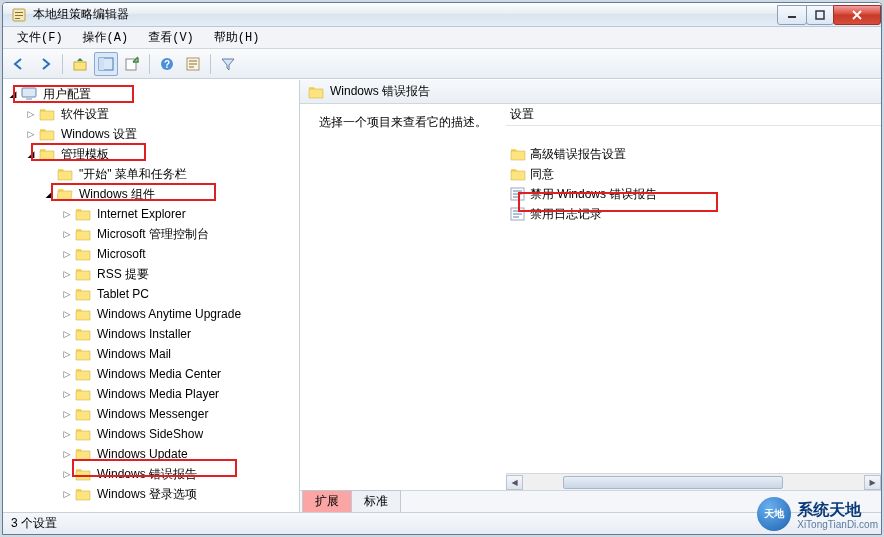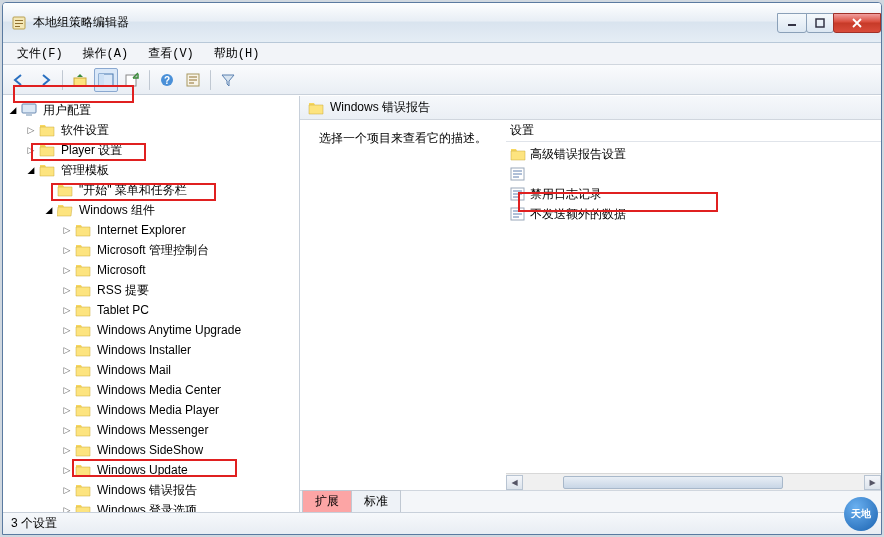--- a/index.html
+++ b/index.html
@@ -1,20 +1,20 @@
 <!DOCTYPE html>
 <html><head>
 <meta charset="utf-8">
 <style>
 * { box-sizing: border-box; margin: 0; padding: 0; }
 body { font-family: "Microsoft YaHei", "Segoe UI", sans-serif; font-size: 12px; background: #d0d8e0; width: 884px; height: 537px; overflow: hidden; position: relative; }
 
 .window { position: absolute; top: 2px; left: 2px; right: 2px; bottom: 2px; background: #fff; border: 1px solid #5a7aa0; border-radius: 4px 4px 0 0; overflow: hidden; display: flex; flex-direction: column; }
 
-.titlebar { height: 40px; background: linear-gradient(#fdfefe,#e8eef5 45%,#d9e4ef 50%,#e5edf5); display: flex; align-items: center; padding: 0 0 0 8px; border-bottom: 1px solid #b8c8d8; }
+.titlebar { height: 24px; background: linear-gradient(#fdfefe,#e8eef5 45%,#d9e4ef 50%,#e5edf5); display: flex; align-items: center; padding: 0 0 0 8px; border-bottom: 1px solid #b8c8d8; }
 .titlebar .ticon { width: 16px; height: 16px; margin-right: 6px; }
 .titlebar .title { flex: 1; color: #000; font-size: 12px; }
 .wbtns { display: flex; gap: 0; }
 .wbtn { width: 30px; height: 20px; border: 1px solid #8aa0b8; border-radius: 0 0 3px 3px; margin-left: -1px; background: linear-gradient(#f5f9fc,#dce7f2); display: flex; align-items: center; justify-content: center; font-size: 10px; color: #334; cursor: default; }
 .wbtn.max { width: 28px; }
 .wbtn.close { width: 48px; background: linear-gradient(#f1a0a0,#d94b3a 45%,#c63a28 50%,#d94b3a); border-color: #a03028; color: #fff; }
 
 .menubar { height: 22px; background: #f2f4f8; display: flex; align-items: center; padding: 0 4px; border-bottom: 1px solid #d0d6de; }
 .menuitem { padding: 2px 10px; cursor: default; font-family: Liberation Mono, monospace; }
 
@@ -38,21 +38,21 @@
 .hr1 { left: 13px; top: 85px; width: 121px; height: 18px; }
 .hr2 { left: 31px; top: 143px; width: 115px; height: 18px; }
 .hr3 { left: 51px; top: 183px; width: 165px; height: 18px; }
 .hr4 { left: 72px; top: 459px; width: 165px; height: 18px; }
 .hr5 { left: 518px; top: 192px; width: 200px; height: 20px; }
 
 .rightpane { flex: 1; display: flex; flex-direction: column; background: #fff; }
 .rheader { height: 24px; background: linear-gradient(#f6f8fb,#eaeff5); border-bottom: 1px solid #d0d6de; display: flex; align-items: center; padding: 0 8px; gap: 6px; }
 .rbody { flex: 1; display: flex; overflow: hidden; margin-left: 11px; }
 .rleft { width: 195px; padding: 10px 8px; color: #000; }
-.rright { flex: 1; display: flex; flex-direction: column; }
+.rright { flex: 1; display: flex; flex-direction: column; gap: 16px; }
 .rcolhdr { height: 22px; border-bottom: 1px solid #e0e4ea; display: flex; align-items: center; padding: 0 4px; color: #000; }
 .ritems { flex: 1; overflow: auto; padding: 2px 0; }
 .ritem { height: 20px; display: flex; align-items: center; padding: 0 4px; gap: 4px; cursor: default; }
 .sicon { width: 16px; height: 14px; flex-shrink: 0; }
 
 .scrollh { height: 17px; background: #f0f0f0; border-top: 1px solid #d8d8d8; display: flex; align-items: center; }
 .scrollh .track { flex: 1; position: relative; height: 15px; }
 .scrollh .thumb { position: absolute; left: 40px; width: 220px; height: 13px; top: 1px; background: linear-gradient(#e8eef5,#c8d6e6); border: 1px solid #a8b8ca; border-radius: 2px; }
 .scrollh .sbtn { width: 17px; height: 15px; background: linear-gradient(#f4f6fa,#dde4ec); border: 1px solid #b8c4d2; display: flex; align-items: center; justify-content: center; font-size: 8px; color: #556; }
 
@@ -188,21 +188,21 @@
               <span class="tlabel">软件设置</span>
             </div>
               </li>
             <li>
                 <div class="treerow">
               <span class="arrow">▷</span>
               <svg class="ficon folder" viewBox="0 0 16 14">
                     <path class="tab" d="M1 2 L6 2 L7 4 L1 4 Z"></path>
                     <path class="body" d="M1 4 L15 4 L15 13 L1 13 Z"></path>
                   </svg>
-              <span class="tlabel">Player 设置</span>
+              <span class="tlabel">Windows 设置</span>
             </div>
               </li>
             <li>
               <div class="treerow">
                 <span class="arrow open">◢</span>
                 <svg class="ficon folder" viewBox="0 0 16 14">
                     <path class="tab" d="M1 2 L6 2 L7 4 L1 4 Z"></path>
                     <path class="body" d="M1 4 L15 4 L15 13 L1 13 Z"></path>
                   </svg>
                 <span class="tlabel">管理模板</span>
@@ -403,45 +403,44 @@
           <div class="rcolhdr">设置</div>
           <div class="ritems" id="setting-list">
               <div class="ritem">
                 <svg class="sicon folder" viewBox="0 0 16 14">
                   <path d="M1 2 L6 2 L7 4 L1 4 Z" fill="#f8d860"></path>
                   <path d="M1 4 L15 4 L15 13 L1 13 Z" fill="#fde47f" stroke="#caa83a" stroke-width=".5"></path>
                 </svg>
                 <span>高级错误报告设置</span>
               </div>
               <div class="ritem">
+                <svg class="sicon folder" viewBox="0 0 16 14">
+                  <path d="M1 2 L6 2 L7 4 L1 4 Z" fill="#f8d860"></path>
+                  <path d="M1 4 L15 4 L15 13 L1 13 Z" fill="#fde47f" stroke="#caa83a" stroke-width=".5"></path>
+                </svg>
+                <span>同意</span>
+              </div>
+              <div class="ritem">
                 <svg class="sicon" viewBox="0 0 16 14">
                   <rect x="1" y="1" width="13" height="12" fill="#fff" stroke="#9aa8ba"></rect>
                   <line x1="3" y1="4" x2="12" y2="4" stroke="#6080b0"></line>
                   <line x1="3" y1="7" x2="12" y2="7" stroke="#6080b0"></line>
                   <line x1="3" y1="10" x2="9" y2="10" stroke="#6080b0"></line>
                 </svg>
+                <span>禁用 Windows 错误报告</span>
               </div>
               <div class="ritem">
                 <svg class="sicon" viewBox="0 0 16 14">
                   <rect x="1" y="1" width="13" height="12" fill="#fff" stroke="#9aa8ba"></rect>
                   <line x1="3" y1="4" x2="12" y2="4" stroke="#6080b0"></line>
                   <line x1="3" y1="7" x2="12" y2="7" stroke="#6080b0"></line>
                   <line x1="3" y1="10" x2="9" y2="10" stroke="#6080b0"></line>
                 </svg>
                 <span>禁用日志记录</span>
               </div>
-              <div class="ritem">
-                <svg class="sicon" viewBox="0 0 16 14">
-                  <rect x="1" y="1" width="13" height="12" fill="#fff" stroke="#9aa8ba"></rect>
-                  <line x1="3" y1="4" x2="12" y2="4" stroke="#6080b0"></line>
-                  <line x1="3" y1="7" x2="12" y2="7" stroke="#6080b0"></line>
-                  <line x1="3" y1="10" x2="9" y2="10" stroke="#6080b0"></line>
-                </svg>
-                <span>不发送额外的数据</span>
-              </div>
             </div>
           <div class="scrollh">
             <div class="sbtn">◀</div>
             <div class="track">
                 <div class="thumb"></div>
               </div>
             <div class="sbtn">▶</div>
           </div>
         </div>
       </div>
@@ -460,13 +459,17 @@
 </div>
 
 <div class="highlight-red hr1"></div>
 <div class="highlight-red hr2"></div>
 <div class="highlight-red hr3"></div>
 <div class="highlight-red hr4"></div>
 <div class="highlight-red hr5"></div>
 
 <div class="watermark">
   <div class="logo">天地</div>
+  <div class="wmtext">
+    <div class="big">系统天地</div>
+    <div class="small">XiTongTianDi.com</div>
+  </div>
 </div>
 
 </body></html>

